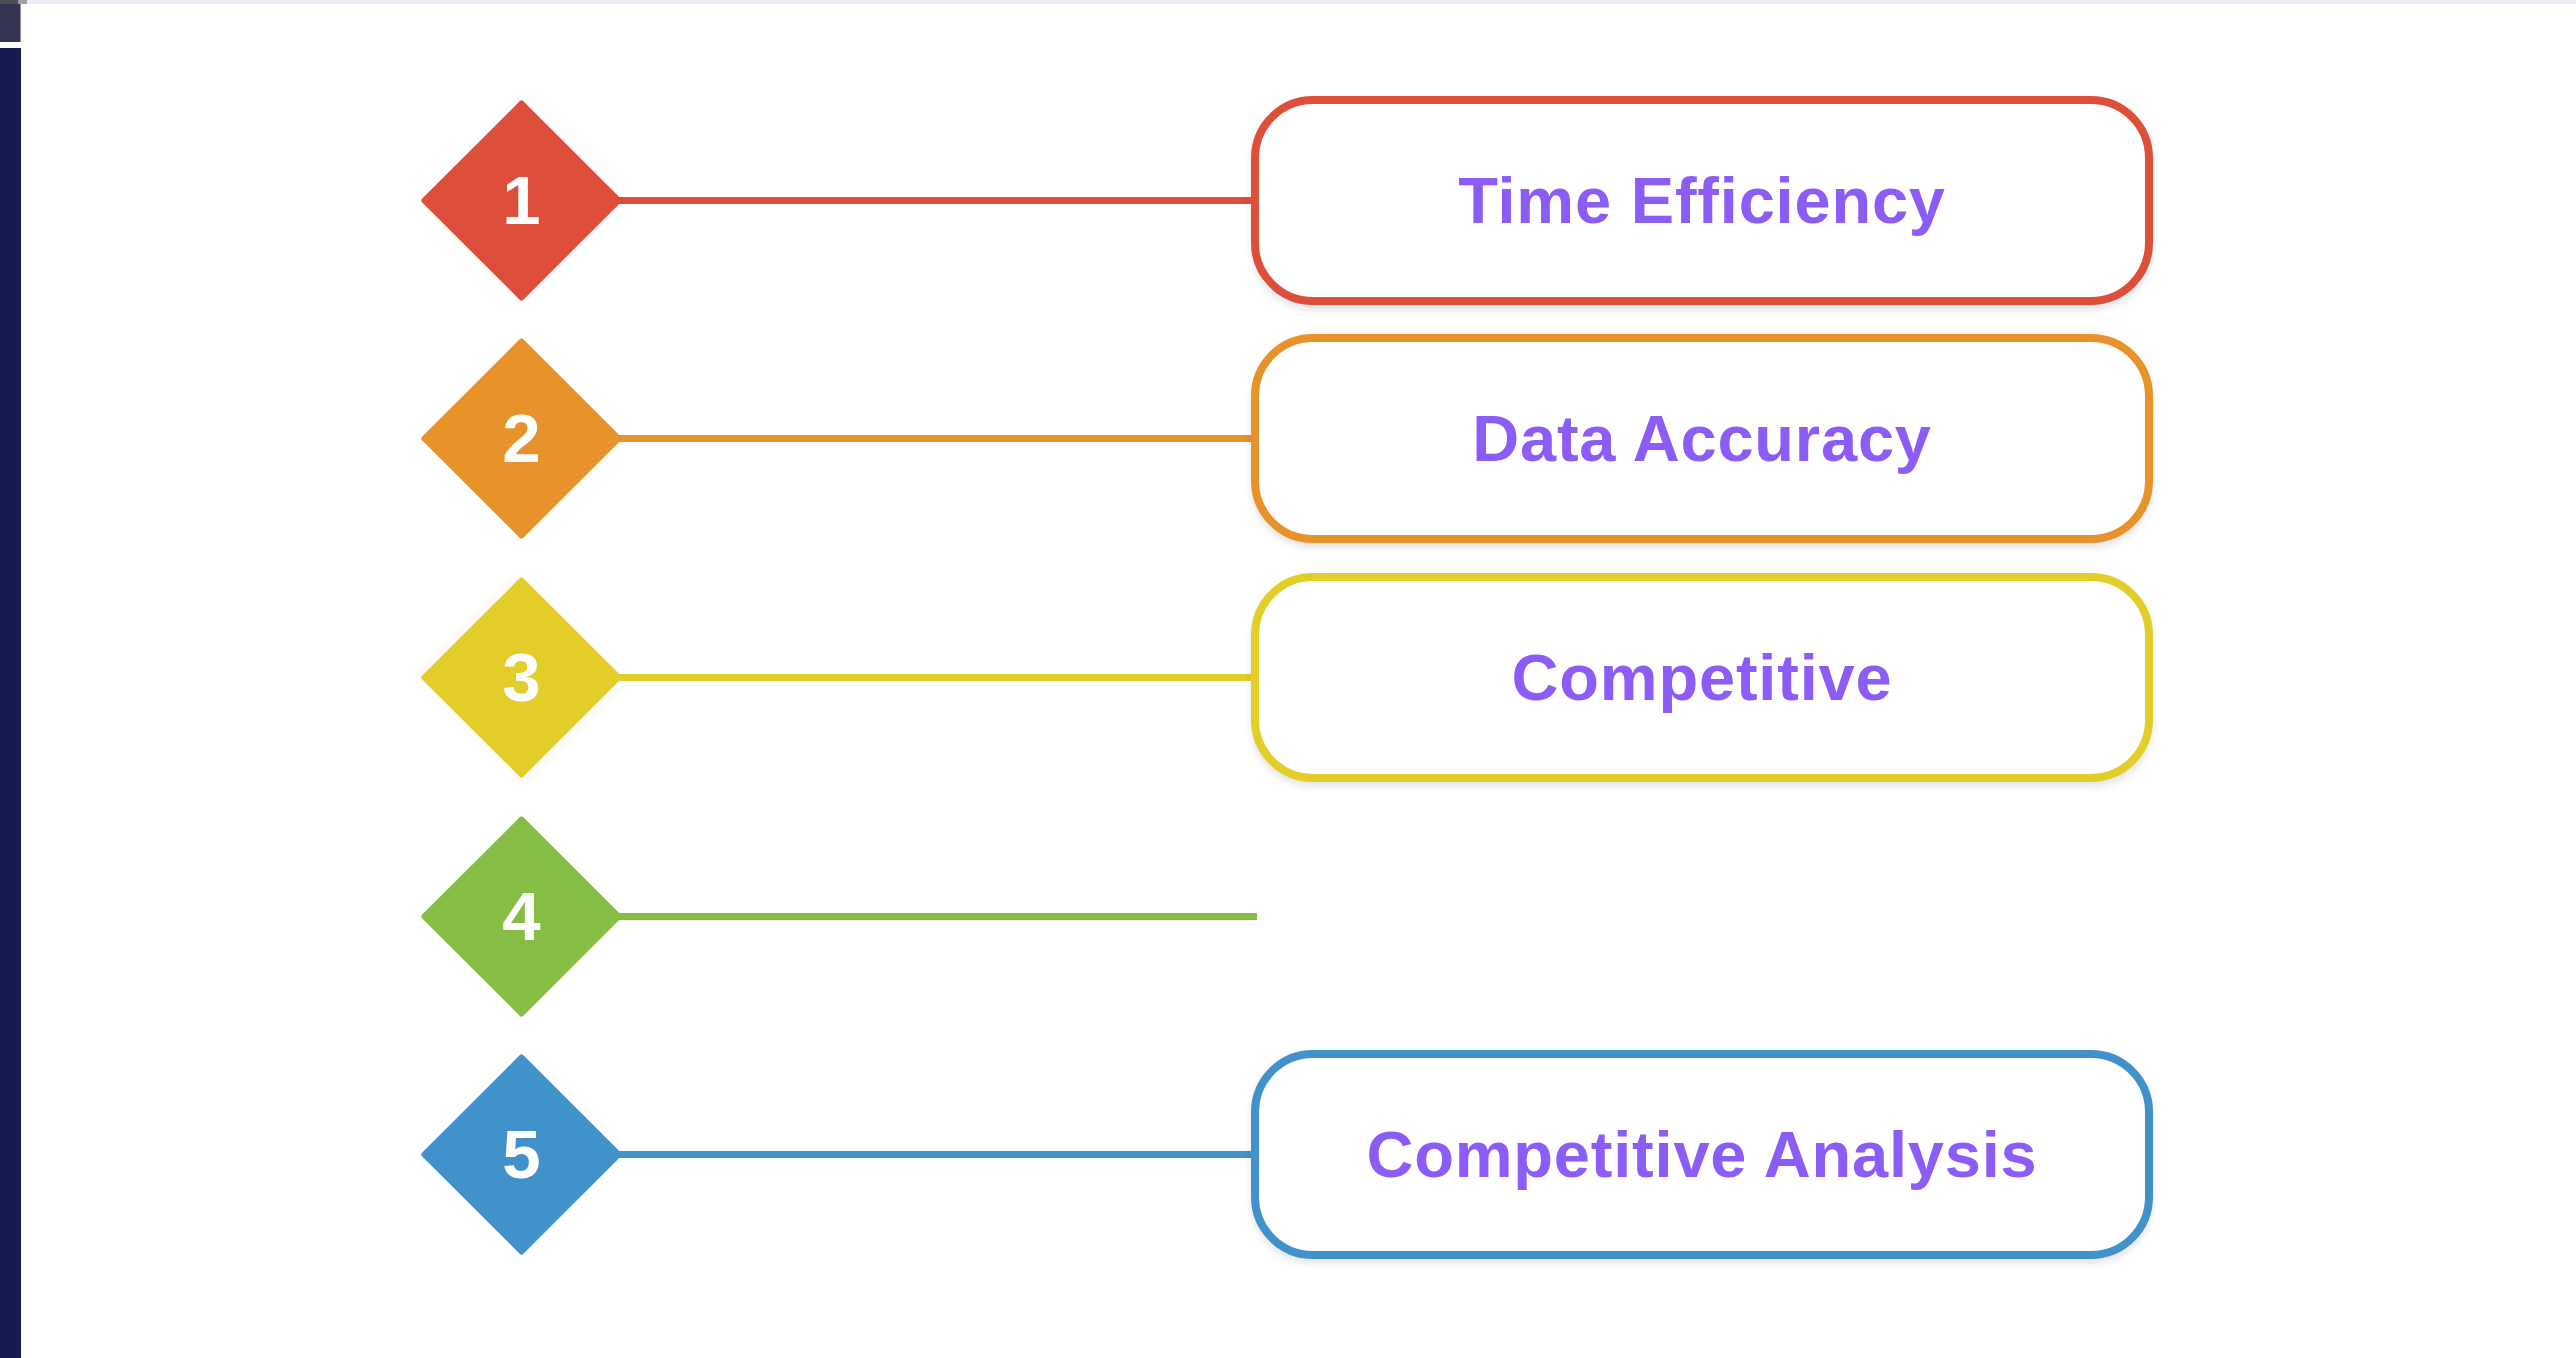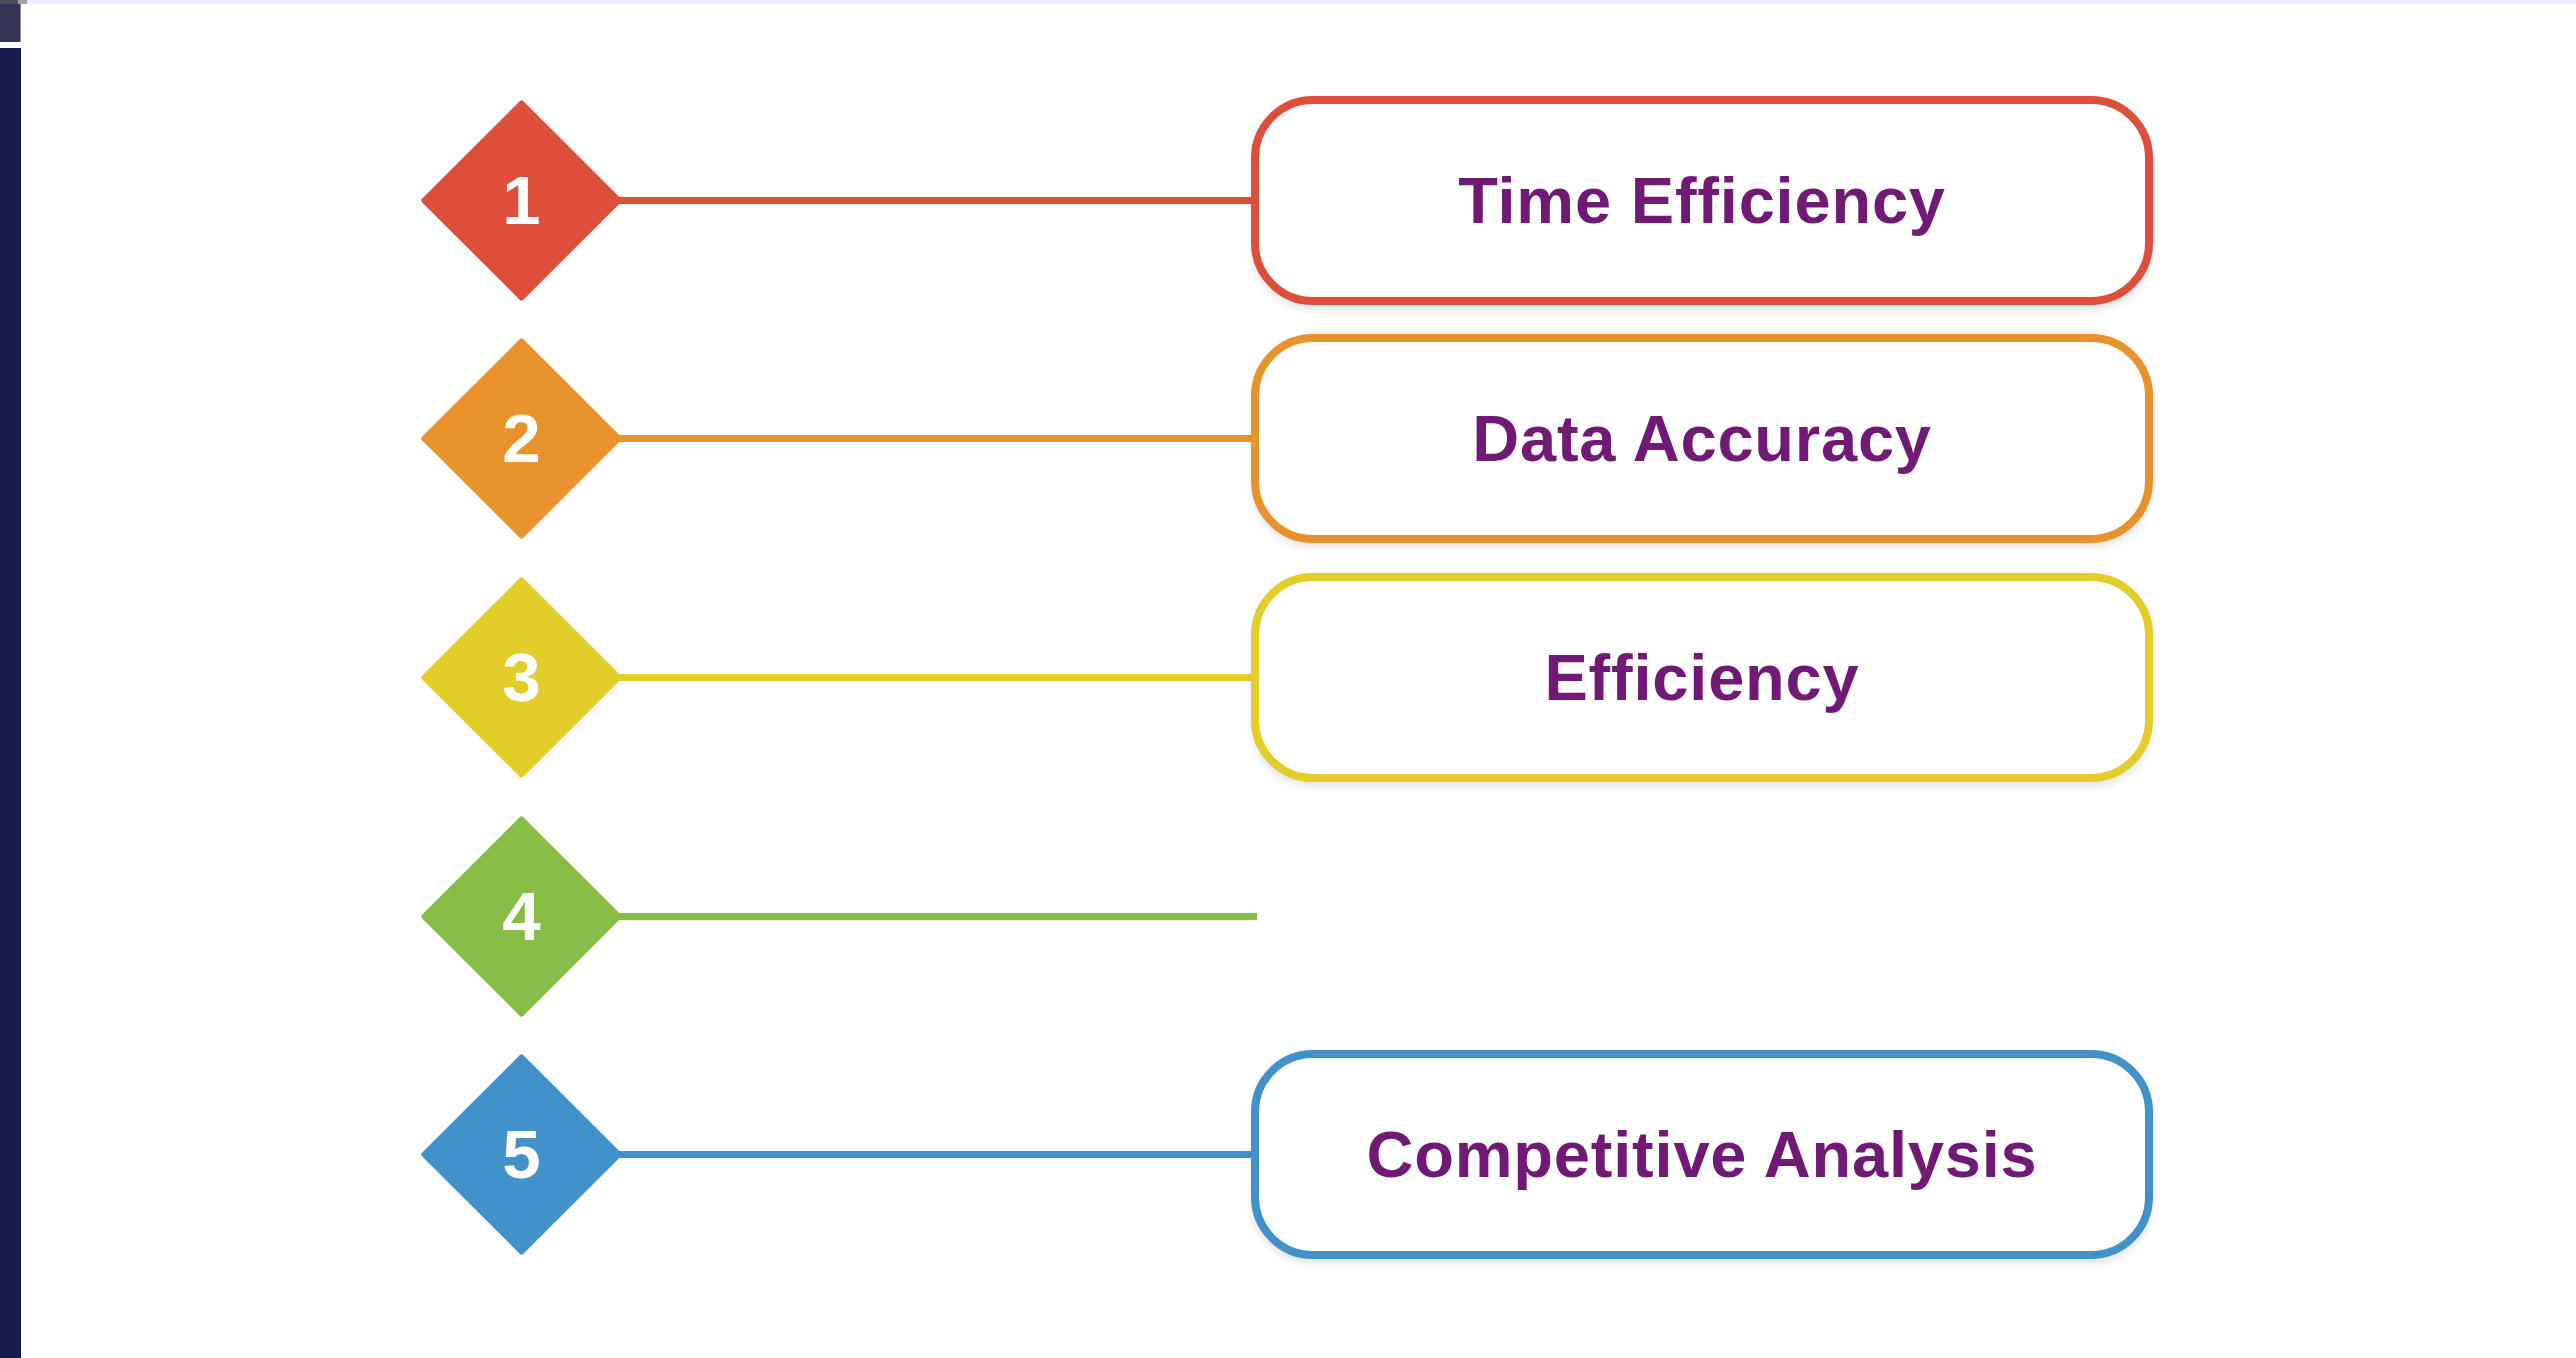--- a/index.html
+++ b/index.html
@@ -44,21 +44,21 @@
   .label-box{
     position:absolute;left:1251px;top:15.4px;width:902px;height:209px;
     box-sizing:border-box;
     background:#ffffff;
     border:8.5px solid var(--accent);
     border-radius:62px;
     display:flex;align-items:center;justify-content:center;
     box-shadow:0 4.6px 7.7px rgba(0,0,0,0.10);
   }
   .label-text{
-    color:#701a75;
+    color:#8b5cf6;
     font-size:65px;
     font-weight:600;
     letter-spacing:0.8px;
     white-space:nowrap;
   }
 </style>
 </head>
 <body style="background: rgb(255, 255, 255);">
 
 <div class="top-strip" style="background: rgb(233, 238, 245);"></div>
@@ -85,21 +85,21 @@
     <div class="label-box">
       <span class="label-text">Data Accuracy</span>
     </div>
   </div>
 
   <div class="row row-2" style="--accent: #e2cd29;">
     <div class="connector"></div>
     <div class="diamond"></div>
     <div class="diamond-number">3</div>
     <div class="label-box">
-      <span class="label-text">Efficiency</span>
+      <span class="label-text">Competitive</span>
     </div>
   </div>
 
   <div class="row row-3" style="--accent: #85bd45;">
     <div class="connector"></div>
     <div class="diamond"></div>
     <div class="diamond-number">4</div>
   </div>
 
   <div class="row row-4" style="--accent: #4191cb;">

